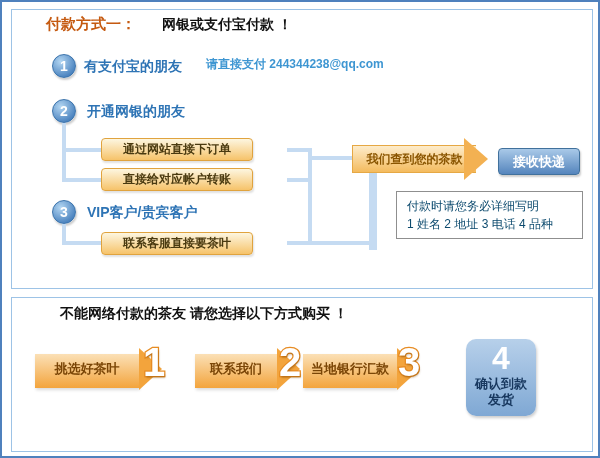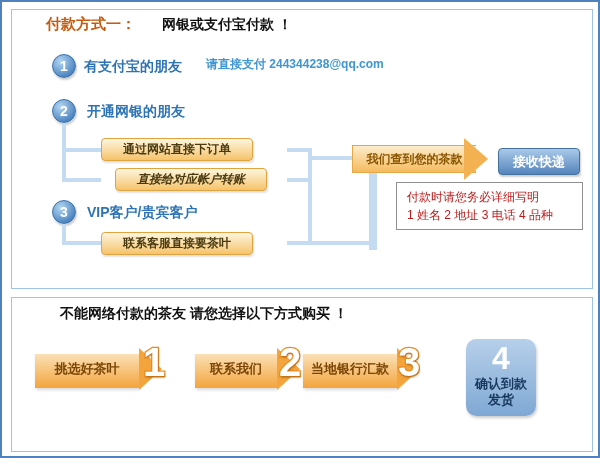--- a/index.html
+++ b/index.html
@@ -24,35 +24,35 @@
   .sl1{left:82px;top:56px;} .sl2{left:85px;top:101px;} .sl3{left:85px;top:202px;}
 
   .email-hint{position:absolute;left:204px;top:54px;color:#3e96d2;font-size:12px;font-weight:bold;white-space:nowrap;}
 
   .cline{position:absolute;background:#c5dbf2;z-index:1;}
 
   .pill-btn{position:absolute;width:152px;height:23px;z-index:2;
     background:linear-gradient(#fdf6e0,#f6c36a);border:1px solid #e0a33e;border-radius:4px;
     color:#4a3a10;font-size:12px;font-weight:bold;text-align:center;line-height:21px;
     box-sizing:border-box;cursor:pointer;box-shadow:1px 2px 2px rgba(0,0,0,.12);}
-  .pb1{left:99px;top:136px;} .pb2{left:113px;top:166px;font-style:italic;} .pb3{left:99px;top:230px;}
+  .pb1{left:99px;top:136px;} .pb2{left:99px;top:166px;} .pb3{left:99px;top:230px;}
 
   .flow-body{position:absolute;left:350px;top:143px;width:124px;height:28px;z-index:2;
     background:linear-gradient(#fdeccb,#f4bb5e);border:1px solid #e6a844;border-right:none;
     color:#8a5500;font-size:12px;font-weight:bold;text-align:center;line-height:27px;box-sizing:border-box;}
   .flow-head{position:absolute;left:462px;top:136px;width:0;height:0;z-index:2;
     border-top:21px solid transparent;border-bottom:21px solid transparent;border-left:24px solid #f3b152;}
 
   .blue-btn{position:absolute;left:496px;top:146px;width:82px;height:27px;z-index:2;
     background:linear-gradient(#a9c9e8,#5585bd);border:1px solid #41719c;border-radius:4px;
     color:#fff;font-size:13px;font-weight:bold;text-align:center;line-height:25px;
     box-sizing:border-box;cursor:pointer;box-shadow:1px 2px 2px rgba(0,0,0,.2);}
 
-  .note{position:absolute;left:394px;top:180px;width:187px;height:48px;z-index:2;
-    background:#fff;border:1px solid #8f8f8f;color:#b91c1c;font-size:12px;line-height:18px;
+  .note{position:absolute;left:394px;top:189px;width:187px;height:48px;z-index:2;
+    background:#fff;border:1px solid #8f8f8f;color:#0c4a6e;font-size:12px;line-height:18px;
     padding:5px 10px;box-sizing:border-box;white-space:nowrap;}
   .note span{display:block;}
 
   .s2-arrow-body{position:absolute;height:34px;z-index:2;top:352px;
     background:linear-gradient(#fbe0b6,#f3a43c);color:#7a4506;font-size:13px;font-weight:bold;
     text-align:center;line-height:30px;box-shadow:1px 2px 3px rgba(0,0,0,.15);}
   .s2-arrow-head{position:absolute;top:346px;width:0;height:0;z-index:2;
     border-top:21px solid transparent;border-bottom:21px solid transparent;border-left:23px solid #f3a43c;}
   .a1b{left:33px;width:104px;} .a1h{left:137px;}
   .a2b{left:193px;width:82px;} .a2h{left:275px;}

